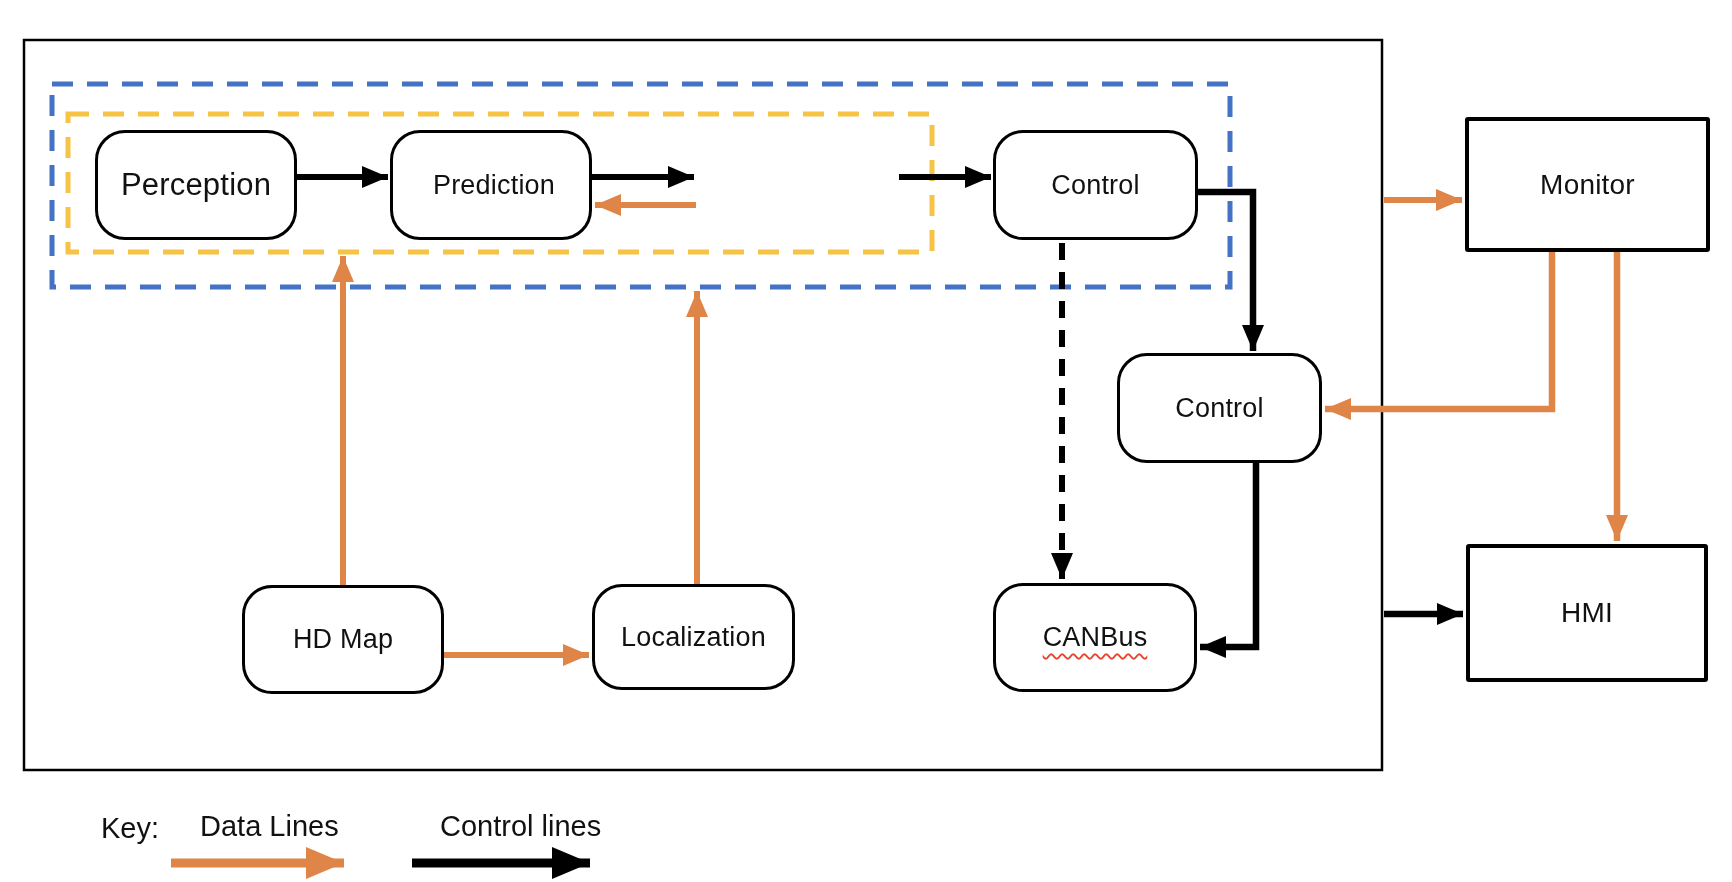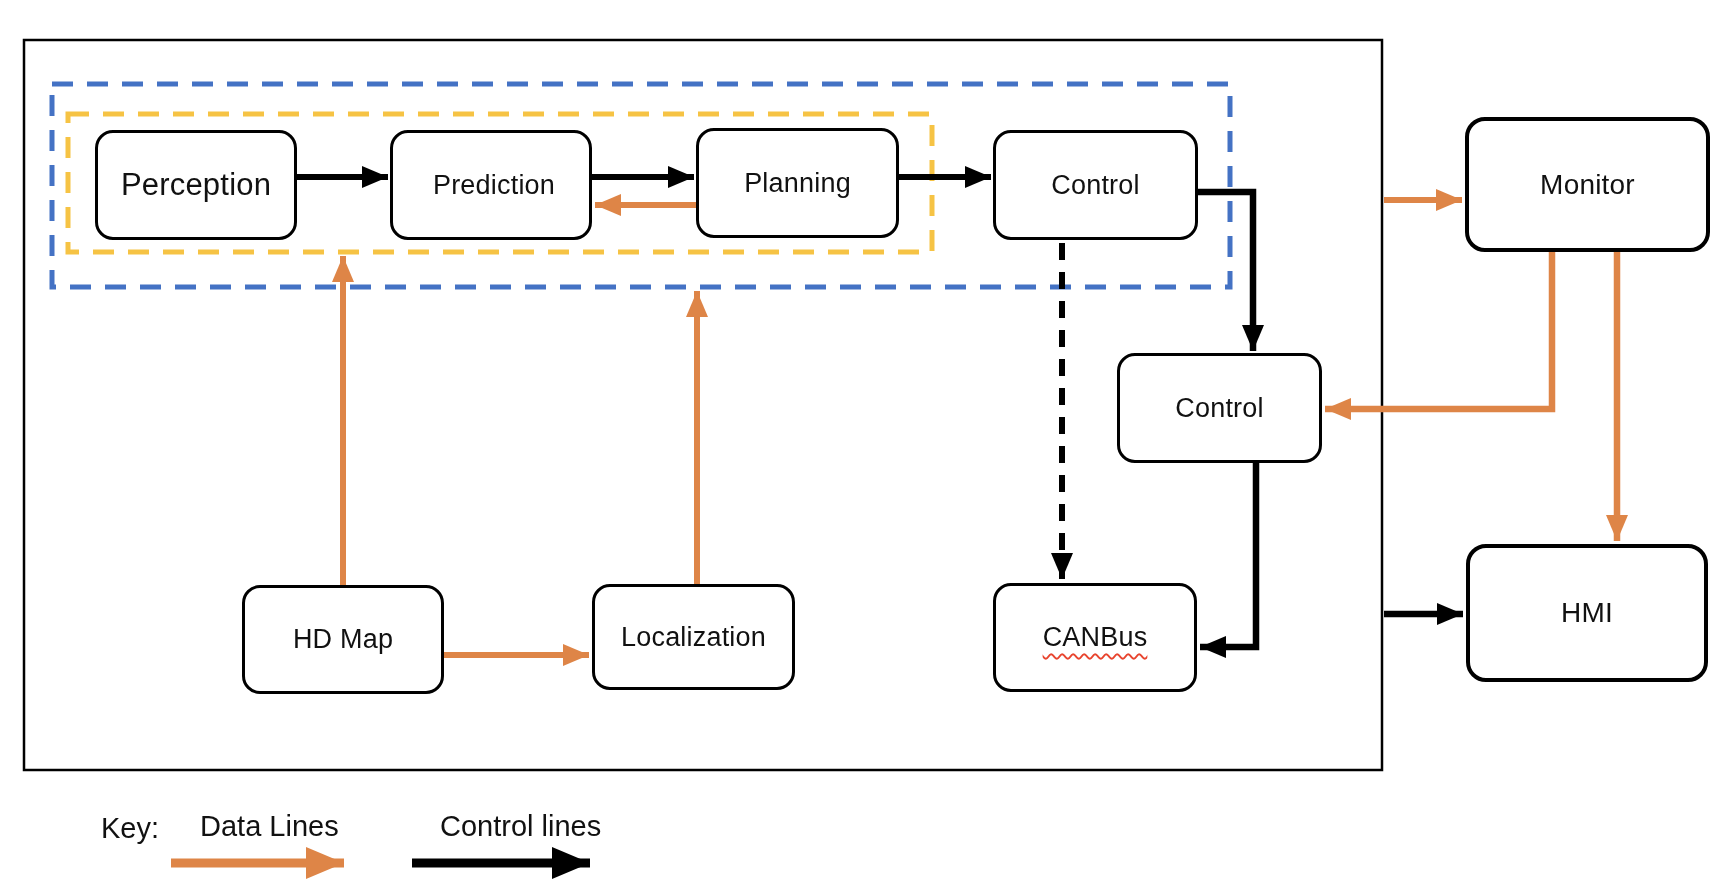--- a/index.html
+++ b/index.html
@@ -1,25 +1,25 @@
 <!DOCTYPE html>
 <html><head>
 <meta charset="utf-8">
 <style>
   html,body{margin:0;padding:0;background:#ffffff;}
   body{font-family:"Liberation Sans", sans-serif;}
   .canvas{position:relative;width:1732px;height:882px;background:#ffffff;overflow:hidden;}
   svg.layer{position:absolute;left:0;top:0;width:1732px;height:882px;}
   .node{
     position:absolute;display:flex;align-items:center;justify-content:center;
-    background:#ffffff;border:3px solid #000000;border-radius:18px;
+    background:#ffffff;border:3px solid #000000;border-radius:30px;
     font-size:27px;color:#111111;z-index:3;box-sizing:border-box;
     letter-spacing:0.2px;
   }
-  .node.big{border-width:4px;border-radius:20px;font-size:28px;}
+  .node.big{border-width:4px;border-radius:3px;font-size:28px;}
   .node.perception{font-size:31px;}
   .squiggle{
     text-decoration-line:underline;
     text-decoration-style:wavy;
     text-decoration-color:#e8442e;
     text-decoration-thickness:2px;
     text-underline-offset:7px;
   }
   .legend-label{position:absolute;font-size:29px;color:#111111;z-index:3;white-space:nowrap;margin-left:19px;}
 </style>
@@ -70,23 +70,20 @@
   </svg>
 
   <div class="node perception" style="left:95px;top:130px;width:202px;height:110px;">
     <span>Perception</span>
   </div>
 
   <div class="node" style="left:390px;top:130px;width:202px;height:110px;padding-left:6px;">
     <span>Prediction</span>
   </div>
 
-  <div class="node" style="left:696px;top:128px;width:203px;height:110px;">
-    <span>Planning</span>
-  </div>
 
   <div class="node" style="left:993px;top:130px;width:205px;height:110px;">
     <span>Control</span>
   </div>
 
   <div class="node" style="left:1117px;top:353px;width:205px;height:110px;">
     <span>Control</span>
   </div>
 
   <div class="node" style="left:993px;top:583px;width:204px;height:109px;">

